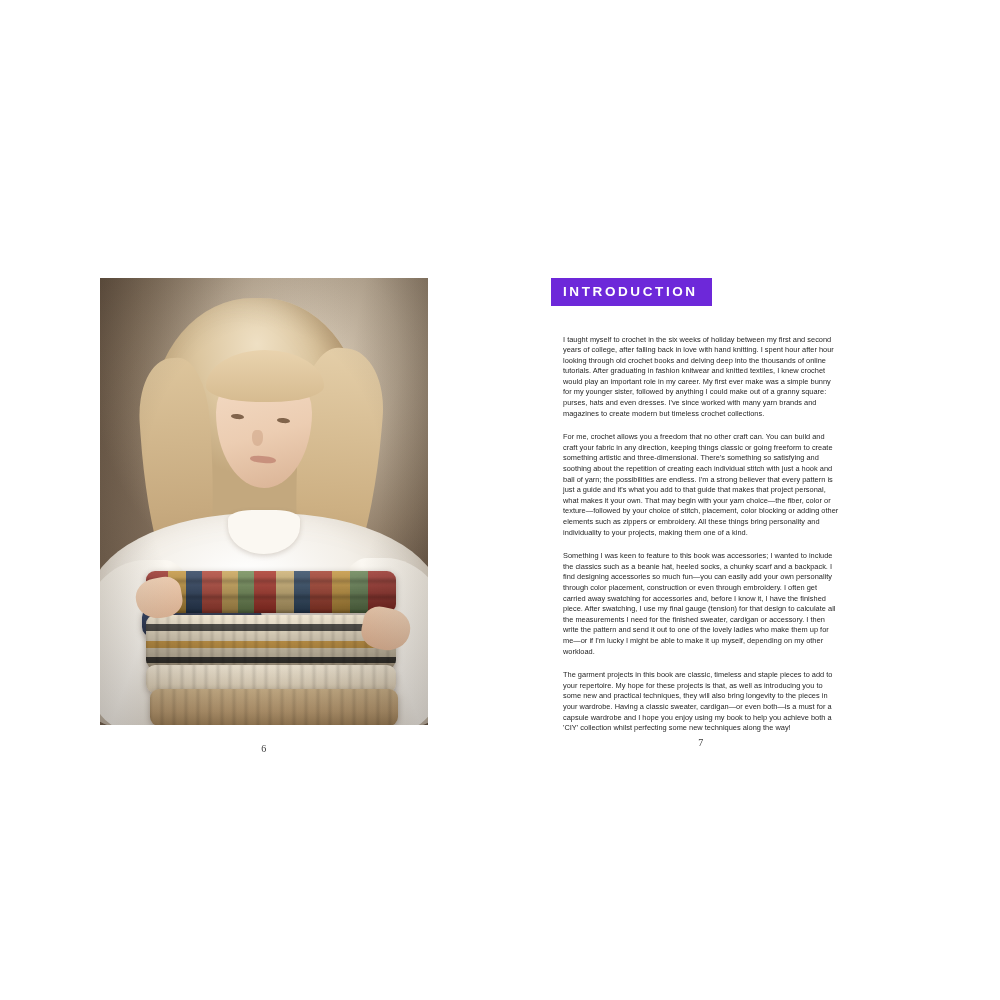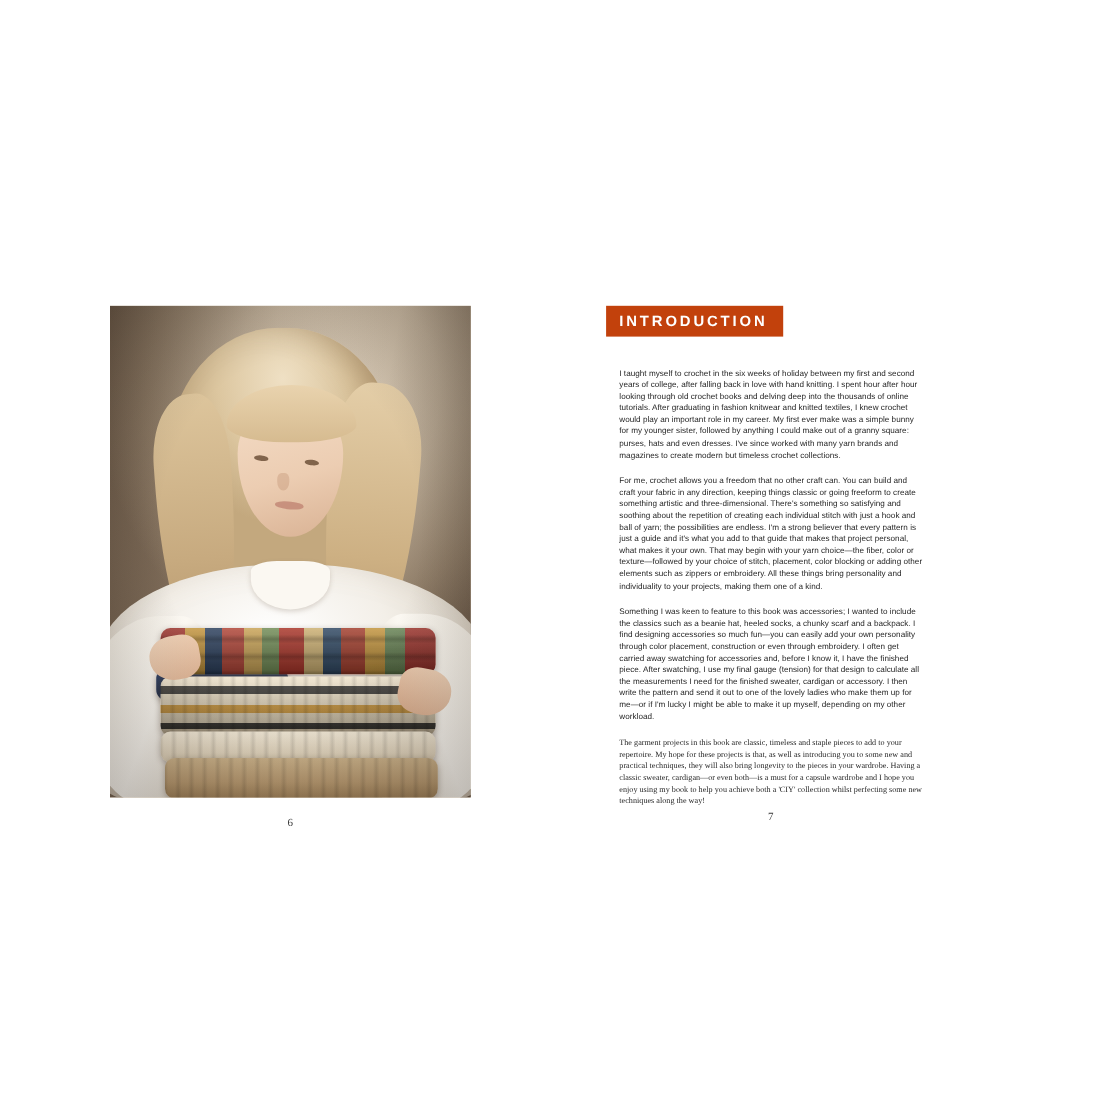--- a/index.html
+++ b/index.html
@@ -325,21 +325,21 @@
   .page-right {
     position: absolute;
     left: 551px;
     top: 278px;
     width: 300px;
     height: 477px;
   }
 
   .heading-bar {
     display: inline-block;
-    background: #c2410c;
+    background: #6d28d9;
     color: #ffffff;
     padding: 7px 14px 7px 12px;
     font-size: 13.5px;
     font-weight: 700;
     letter-spacing: 2.6px;
     line-height: 1;
     font-family: "Liberation Sans", sans-serif;
   }
 
   .body-copy {
@@ -350,21 +350,21 @@
   .body-copy p {
     margin: 0 0 13px 12px;
     font-size: 7.4px;
     line-height: 10.6px;
     text-align: left;
     color: #1f1f1f;
     font-family: "Liberation Sans", sans-serif;
     letter-spacing: 0.02px;
   }
 
-  .body-copy p:last-child { margin-bottom: 0; font-family: Liberation Serif, serif; }
+  .body-copy p:last-child { margin-bottom: 0; }
 
   .page-number-right {
     position: absolute;
     left: 0;
     top: 459px;
     width: 300px;
     text-align: center;
     font-family: "Liberation Serif", serif;
     font-size: 10px;
     color: #3a3a3a;

